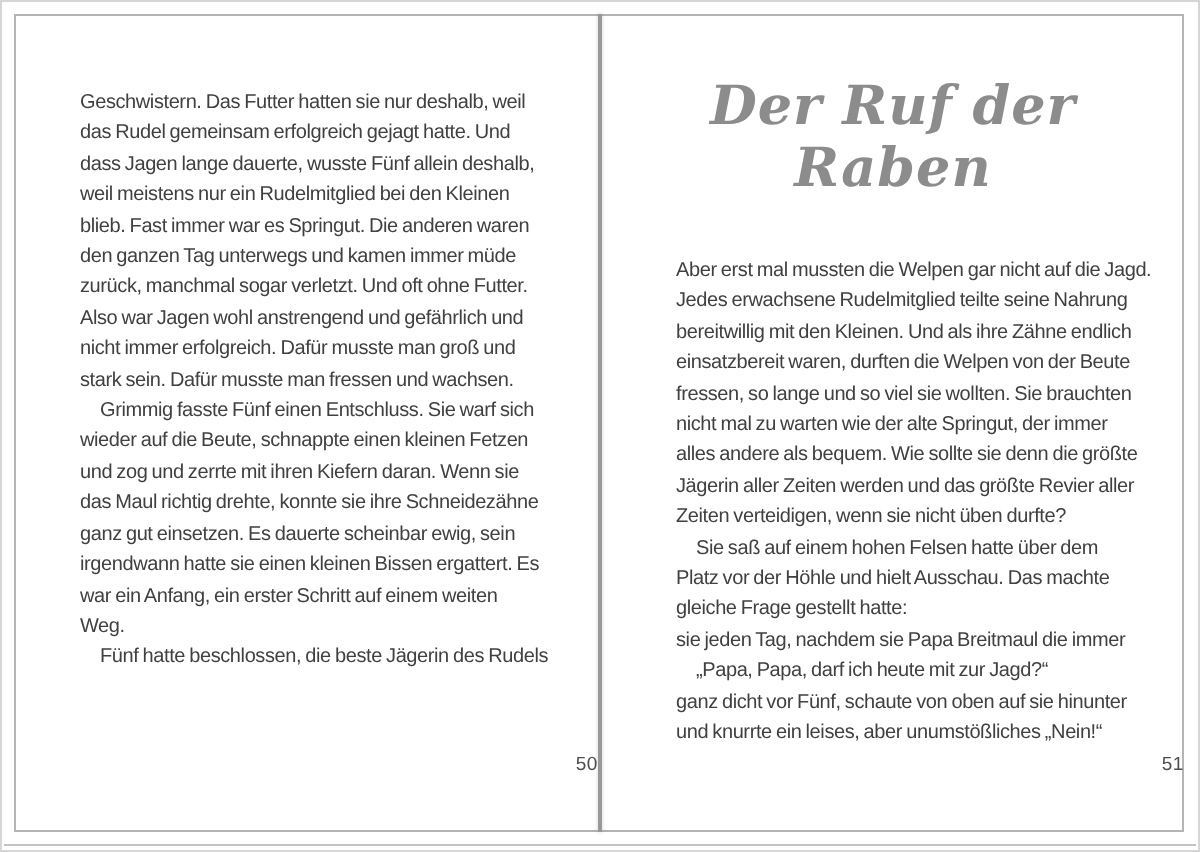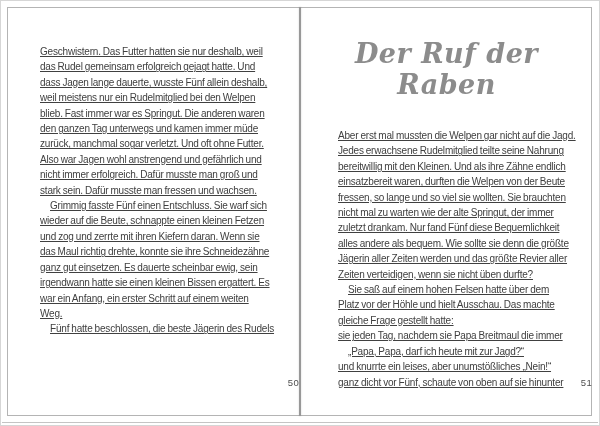--- a/index.html
+++ b/index.html
@@ -56,21 +56,20 @@
   }
   .page.left  { left: 8px; }
   .page.right { left: 301px; }
   .text-block {
     position: absolute;
     color: var(--text, #404040);
     font-size: 10px;
     line-height: 15.4px;
     letter-spacing: -0.2px;
     word-spacing: -0.5px;
-    text-decoration: underline;
   }
   .page.left .text-block {
     left: 32px;
     top: 36px;
     width: 250px;
   }
   .page.right .text-block {
     left: 37px;
     top: 104px;
     width: 250px;
@@ -105,21 +104,21 @@
 </head>
 <body>
 
 <div class="book-frame"></div>
 
 <div class="page left">
   <div class="text-block">
       <div class="line">Geschwistern. Das Futter hatten sie nur deshalb, weil</div>
       <div class="line">das Rudel gemeinsam erfolgreich gejagt hatte. Und</div>
       <div class="line">dass Jagen lange dauerte, wusste Fünf allein deshalb,</div>
-      <div class="line">weil meistens nur ein Rudelmitglied bei den Welpen</div>
+      <div class="line">weil meistens nur ein Rudelmitglied bei den Kleinen</div>
       <div class="line">blieb. Fast immer war es Springut. Die anderen waren</div>
       <div class="line">den ganzen Tag unterwegs und kamen immer müde</div>
       <div class="line">zurück, manchmal sogar verletzt. Und oft ohne Futter.</div>
       <div class="line">Also war Jagen wohl anstrengend und gefährlich und</div>
       <div class="line">nicht immer erfolgreich. Dafür musste man groß und</div>
       <div class="line">stark sein. Dafür musste man fressen und wachsen.</div>
       <div class="line indent">Grimmig fasste Fünf einen Entschluss. Sie warf sich</div>
       <div class="line">wieder auf die Beute, schnappte einen kleinen Fetzen</div>
       <div class="line">und zog und zerrte mit ihren Kiefern daran. Wenn sie</div>
       <div class="line">das Maul richtig drehte, konnte sie ihre Schneidezähne</div>
@@ -134,30 +133,29 @@
 
 <div class="page right">
   <div class="chapter-title">Der Ruf der Raben</div>
   <div class="text-block">
       <div class="line">Aber erst mal mussten die Welpen gar nicht auf die Jagd.</div>
       <div class="line">Jedes erwachsene Rudelmitglied teilte seine Nahrung</div>
       <div class="line">bereitwillig mit den Kleinen. Und als ihre Zähne endlich</div>
       <div class="line">einsatzbereit waren, durften die Welpen von der Beute</div>
       <div class="line">fressen, so lange und so viel sie wollten. Sie brauchten</div>
       <div class="line">nicht mal zu warten wie der alte Springut, der immer</div>
-      <div class="line">zuletzt drankam. Nur fand Fünf diese Bequemlichkeit</div>
       <div class="line">alles andere als bequem. Wie sollte sie denn die größte</div>
       <div class="line">Jägerin aller Zeiten werden und das größte Revier aller</div>
       <div class="line">Zeiten verteidigen, wenn sie nicht üben durfte?</div>
       <div class="line indent">Sie saß auf einem hohen Felsen hatte über dem</div>
       <div class="line">Platz vor der Höhle und hielt Ausschau. Das machte</div>
       <div class="line">gleiche Frage gestellt hatte:</div>
       <div class="line">sie jeden Tag, nachdem sie Papa Breitmaul die immer</div>
       <div class="line indent">„Papa, Papa, darf ich heute mit zur Jagd?“</div>
+      <div class="line">ganz dicht vor Fünf, schaute von oben auf sie hinunter</div>
       <div class="line">und knurrte ein leises, aber unumstößliches „Nein!“</div>
-      <div class="line">ganz dicht vor Fünf, schaute von oben auf sie hinunter</div>
     </div>
   <div class="page-number">51</div>
 </div>
 
 <div class="spine"></div>
 <div class="page-stack-edge"></div>
 <div class="outer-frame"></div>
 
 </body></html>

